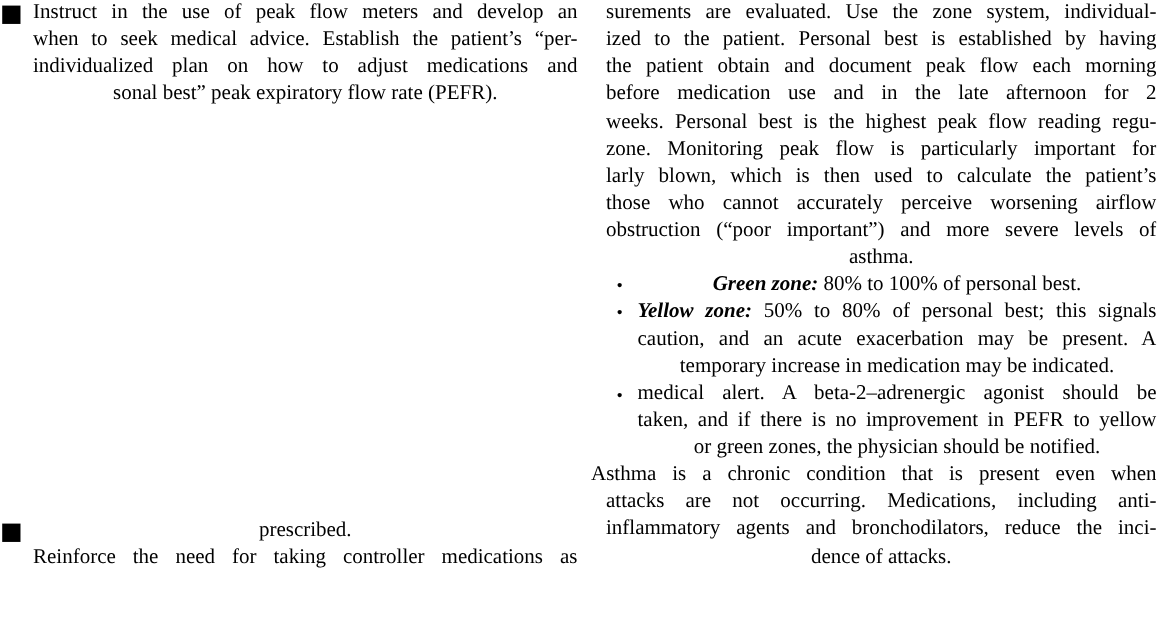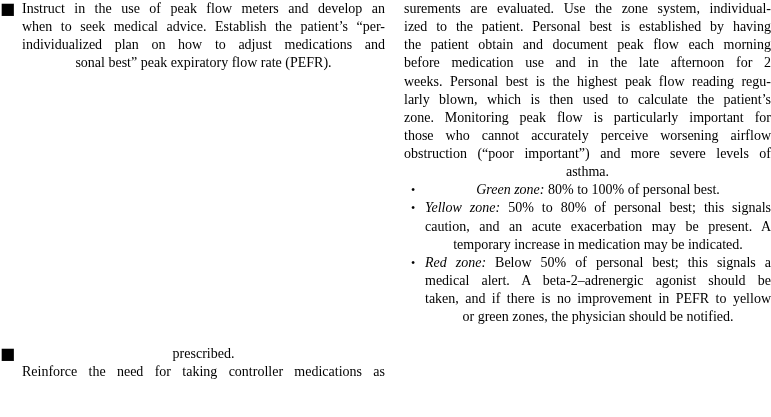--- a/index.html
+++ b/index.html
@@ -69,20 +69,21 @@
   }
   .rb .dot {
     position: absolute;
     left: 17px;
     top: 0;
     font-size: 12px;
     line-height: 18.13px;
   }
   .zl {
     font-style: italic;
+    font-weight: bold;
   }
 </style>
 </head>
 <body>
 
 <div class="page">
 
   <div class="col-left">
 
     <div class="li">
@@ -102,42 +103,47 @@
   </div>
 
   <div class="col-right">
 
     <div class="para">
       <div class="ln cont j">surements are evaluated. Use the zone system, individual-</div>
       <div class="ln cont j">ized to the patient. Personal best is established by having</div>
       <div class="ln cont j">the patient obtain and document peak flow each morning</div>
       <div class="ln cont j">before medication use and in the late afternoon for 2</div>
       <div class="ln cont j">weeks. Personal best is the highest peak flow reading regu-</div>
+      <div class="ln cont j">zone. Monitoring peak flow is particularly important for</div>
       <div class="ln cont j">larly blown, which is then used to calculate the patient’s</div>
-      <div class="ln cont j">zone. Monitoring peak flow is particularly important for</div>
       <div class="ln cont j">those who cannot accurately perceive worsening airflow</div>
       <div class="ln cont j">obstruction (“poor important”) and more severe levels of</div>
       <div class="ln cont">asthma.</div>
     </div>
 
     <div class="rb">
       <span class="dot">•</span>
       <div class="ln"><em class="zl">Green zone:</em><span> 80% to 100% of personal best.</span></div>
     </div>
 
     <div class="rb">
       <span class="dot">•</span>
       <div class="ln j"><em class="zl">Yellow zone:</em><span> 50% to 80% of personal best; this signals</span></div>
       <div class="ln j">caution, and an acute exacerbation may be present. A</div>
       <div class="ln">temporary increase in medication may be indicated.</div>
     </div>
 
     <div class="rb">
       <span class="dot">•</span>
-      <div class="ln j"><em class="zl">Red zone:</em><span> Below 50% of personal best; this signals a</span></div>
       <div class="ln j">medical alert. A beta-2–adrenergic agonist should be</div>
       <div class="ln j">taken, and if there is no improvement in PEFR to yellow</div>
       <div class="ln">or green zones, the physician should be notified.</div>
     </div>
 
+    <div class="para">
+      <div class="ln j">Asthma is a chronic condition that is present even when</div>
+      <div class="ln cont j">attacks are not occurring. Medications, including anti-</div>
+      <div class="ln cont j">inflammatory agents and bronchodilators, reduce the inci-</div>
+      <div class="ln cont">dence of attacks.</div>
+    </div>
 
   </div>
 </div>
 
 </body></html>

